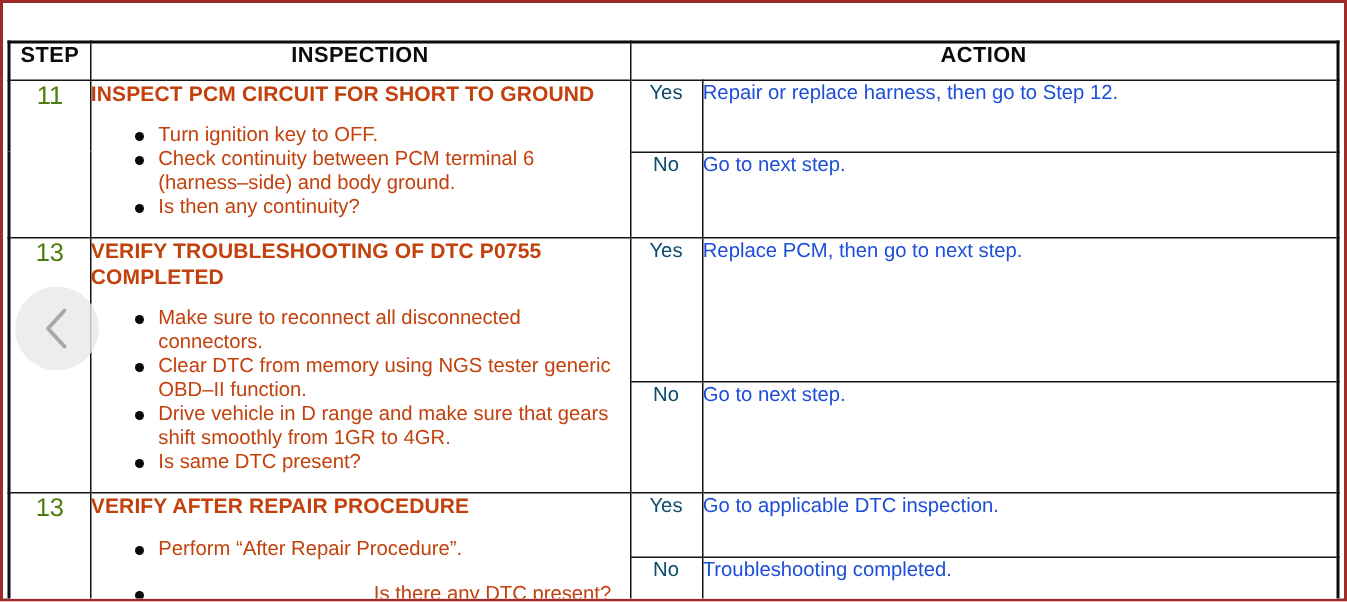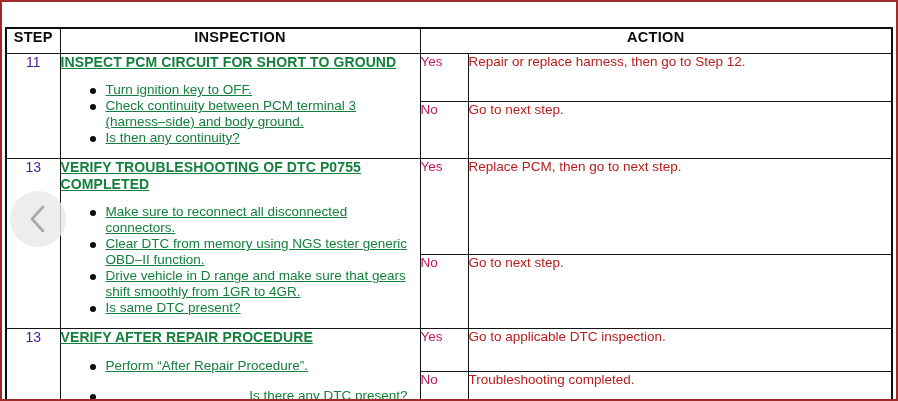--- a/index.html
+++ b/index.html
@@ -70,32 +70,31 @@
     letter-spacing: 0.3px;
     color: #0b0b0b;
     border-bottom: 2px solid #0d0d0d;
     padding: 2px 0 3px 0;
     vertical-align: middle;
   }
 
   
   td.step {
     text-align: center;
-    font-size: 14px;
-    color: #4c1d95;
+    font-size: 17px;
+    color: #4d7c0f;
     padding-top: 7px;
   }
 
   
   td.insp {
     padding: 6px 6px 7px 8px;
     font-size: 13.5px;
-    color: #15803d;
+    color: #c2410c;
     line-height: 1.18;
-    text-decoration: underline;
   }
   .insp-title {
     font-weight: bold;
     font-size: 14px;
     line-height: 1.16;
     letter-spacing: 0.1px;
     margin-bottom: 1px;
   }
   ul.bullets {
     list-style: none;
@@ -116,31 +115,31 @@
     left: 1px;
     top: 6px;
     width: 6px;
     height: 6px;
     border-radius: 50%;
     background: #0b0b0b;
   }
 
   
   td.yn {
-    text-align: left;
+    text-align: center;
     padding: 5px 0 5px 8px;
     font-size: 13.5px;
-    color: #be185d;
+    color: #0c4a6e;
   }
 
   
   td.action {
     padding: 5px 6px 5px 8px;
     font-size: 13.5px;
-    color: #b91c1c;
+    color: #1d4ed8;
     line-height: 1.2;
   }
 
   
   tr.r11a td { height: 44px; }
   tr.r11b td { height: 53px; }
   tr.r12a td { height: 90px; }
   tr.r12b td { height: 70px; }
   tr.r13a td { height: 35px; }
   tr.r13b td { height: 36px; }
@@ -188,21 +187,21 @@
       </thead>
 
       <tbody>
 
         <tr class="r11a">
           <td class="step" rowspan="2">11</td>
           <td class="insp" rowspan="2">
             <div class="insp-title">INSPECT PCM CIRCUIT FOR SHORT TO GROUND</div>
             <ul class="bullets">
               <li>Turn ignition key to OFF.</li>
-              <li>Check continuity between PCM terminal 3 (harness–side) and body ground.</li>
+              <li>Check continuity between PCM terminal 6 (harness–side) and body ground.</li>
               <li>Is then any continuity?</li>
             </ul>
           </td>
           <td class="yn">Yes</td>
           <td class="action">Repair or replace harness, then go to Step 12.</td>
         </tr>
         <tr class="r11b">
           <td class="yn">No</td>
           <td class="action">Go to next step.</td>
         </tr>

